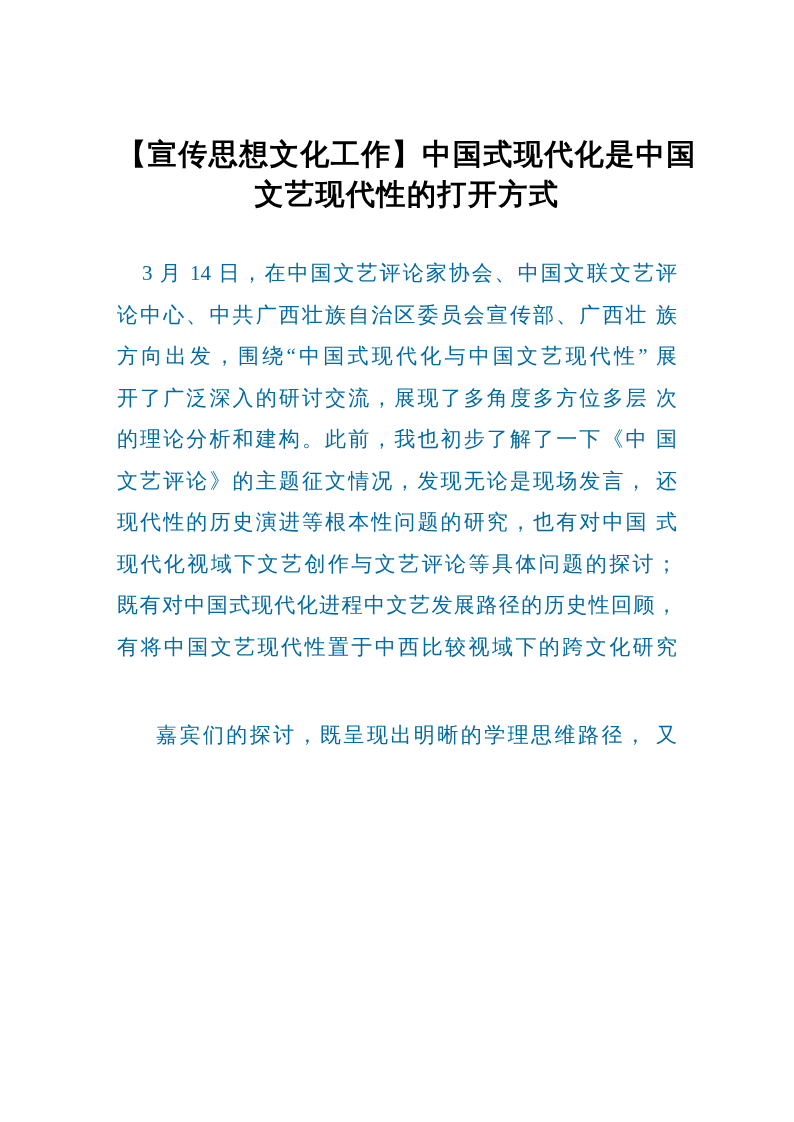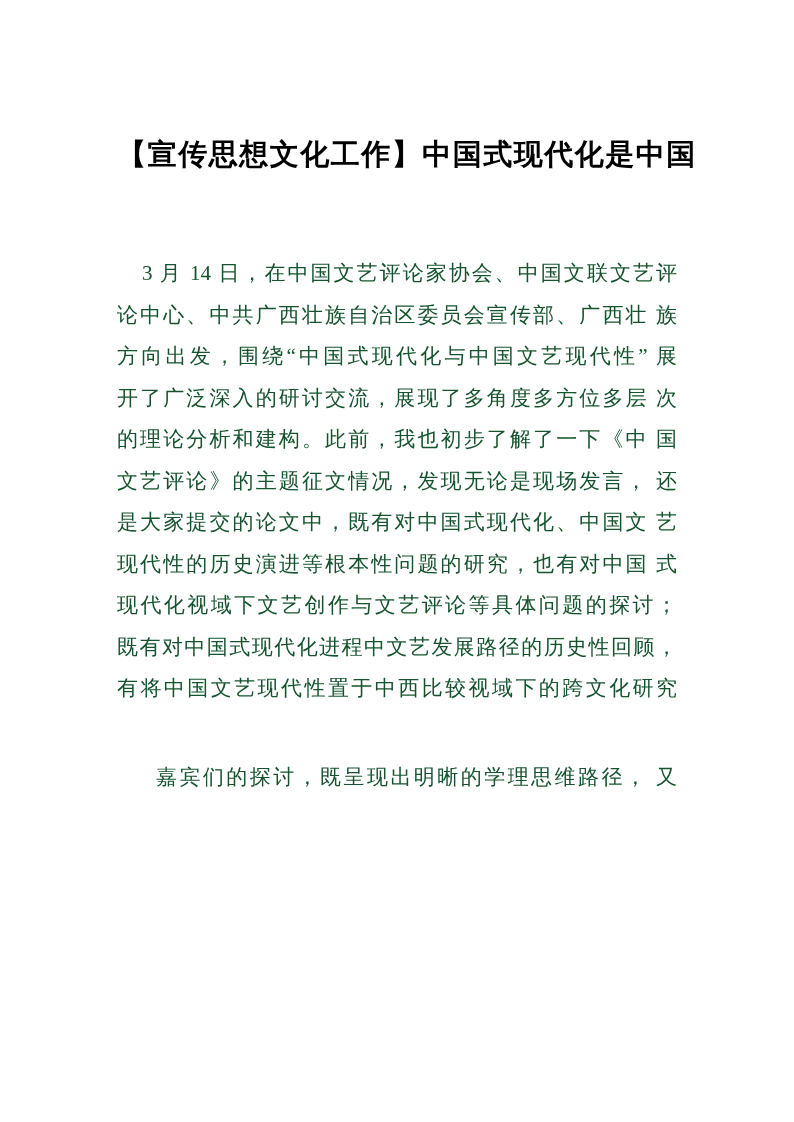--- a/index.html
+++ b/index.html
@@ -32,21 +32,21 @@
     padding-left: 20px;
   }
   .doc-body {
     position: absolute;
     top: 253px;
     left: 117px;
     width: 560px;
     font-family: "Liberation Serif", "DejaVu Serif", serif;
     font-size: 21px;
     line-height: 41.5px;
-    color: #14532d;
+    color: #0369a1;
   }
   .line {
     text-align: justify;
     text-align-last: justify;
   }
   .para-1 .first-line {
     text-indent: 25px;
   }
   .para-2 {
     margin-top: 47px;
@@ -54,30 +54,30 @@
   .para-2 .first-line {
     text-indent: 39px;
   }
 </style>
 </head>
 <body>
 
 <div class="page">
   <div class="doc-title">
     <div class="title-line">【宣传思想文化工作】中国式现代化是中国</div>
+    <div class="title-line">文艺现代性的打开方式</div>
   </div>
   <div class="doc-body">
       <div class="para para-1">
         <div class="line first-line">3 月 14 日，在中国文艺评论家协会、中国文联文艺评</div>
         <div class="line">论中心、中共广西壮族自治区委员会宣传部、广西壮 族</div>
         <div class="line">方向出发，围绕“中国式现代化与中国文艺现代性” 展</div>
         <div class="line">开了广泛深入的研讨交流，展现了多角度多方位多层 次</div>
         <div class="line">的理论分析和建构。此前，我也初步了解了一下《中 国</div>
         <div class="line">文艺评论》的主题征文情况，发现无论是现场发言， 还</div>
-        <div class="line">是大家提交的论文中，既有对中国式现代化、中国文 艺</div>
         <div class="line">现代性的历史演进等根本性问题的研究，也有对中国 式</div>
         <div class="line">现代化视域下文艺创作与文艺评论等具体问题的探讨；</div>
         <div class="line">既有对中国式现代化进程中文艺发展路径的历史性回顾，</div>
         <div class="line">有将中国文艺现代性置于中西比较视域下的跨文化研究</div>
       </div>
       <div class="para para-2">
         <div class="line first-line">嘉宾们的探讨，既呈现出明晰的学理思维路径， 又</div>
       </div>
     </div>
 </div>

